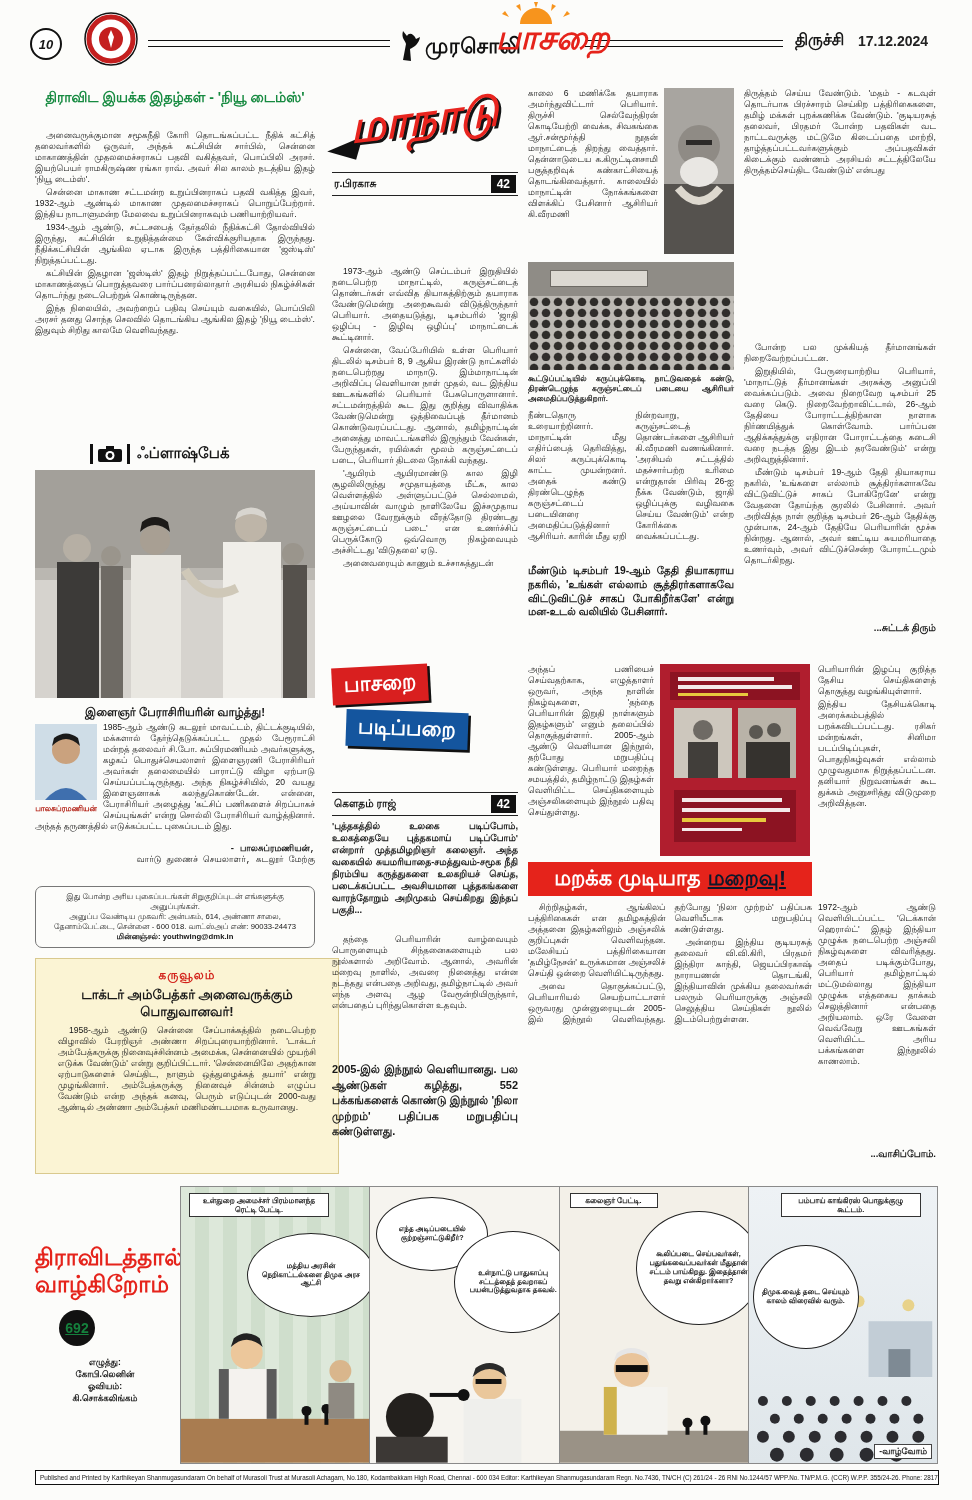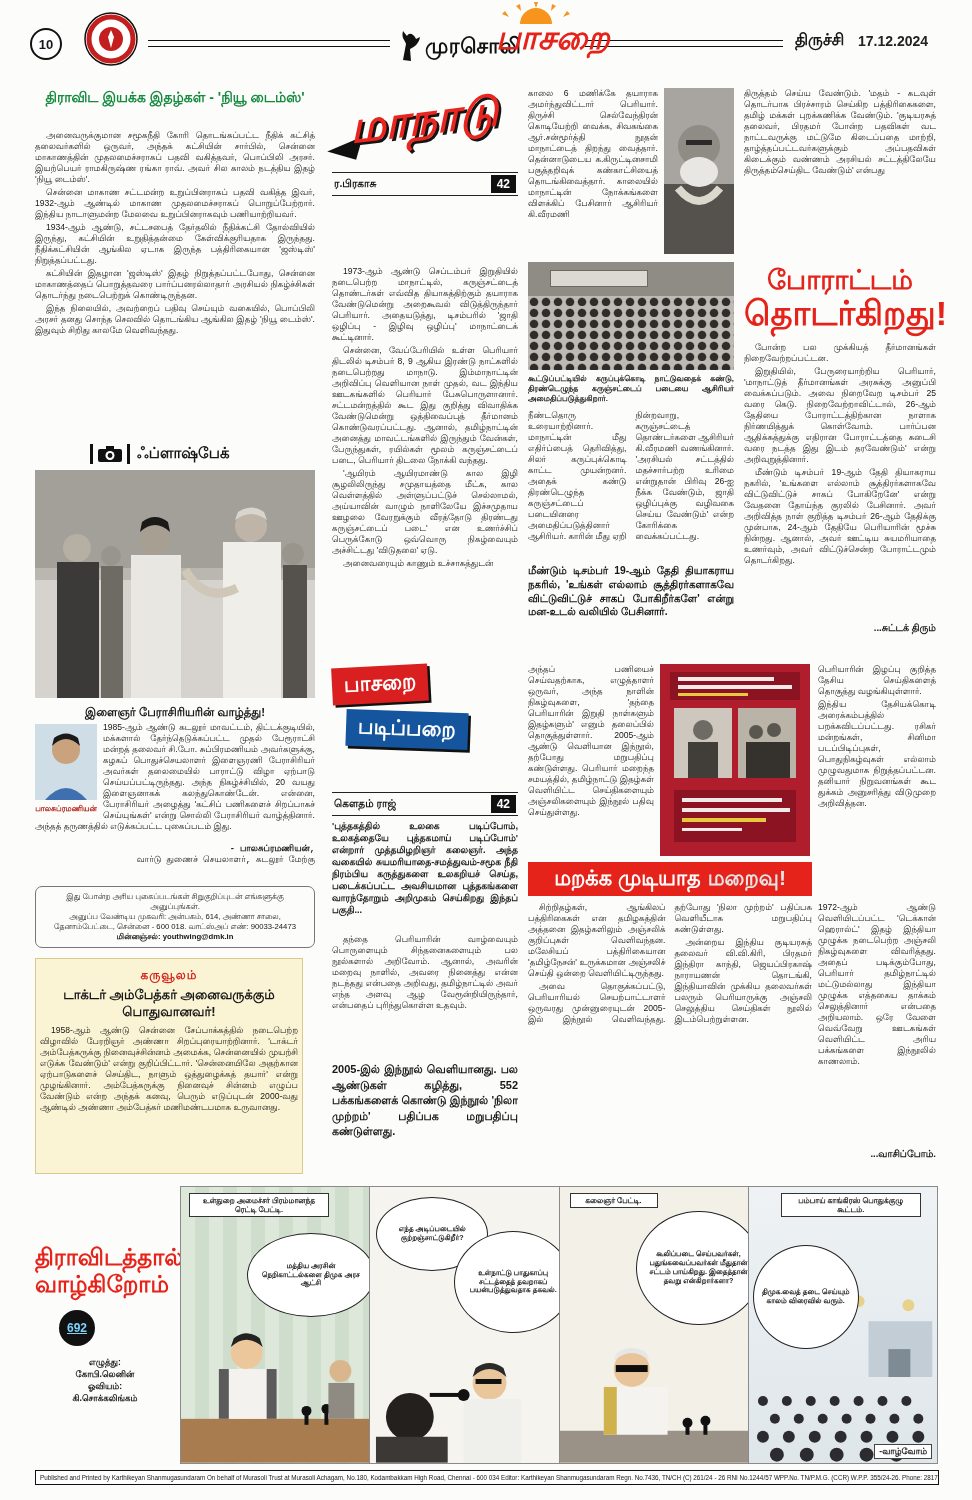--- a/index.html
+++ b/index.html
@@ -19,74 +19,74 @@
   .m-sub{font-size:33px;font-weight:bold;font-style:italic;color:#e5231b;font-family:"Liberation Serif",serif;line-height:33px;}
   .edition{font-size:16px;font-weight:bold;}
   .dateline{font-size:14px;font-weight:bold;color:#222;}
 
   .green-head{color:#168a40;font-weight:bold;font-size:14px;line-height:18px;text-align:center;}
   .fb-head{display:flex;align-items:center;gap:7px;font-weight:bold;font-size:15px;}
   .fb-brackets{border-left:3px solid #111;border-right:3px solid #111;padding:1px 4px;display:inline-flex;align-items:center;}
   .wish-title{font-weight:bold;font-size:11.5px;text-align:center;}
   .sig{font-size:8.6px;text-align:right;line-height:11px;font-family:Liberation Mono, monospace;}
   .contact-box{border:1px solid #777;border-radius:7px;padding:5px 8px;font-size:7.7px;line-height:10px;text-align:center;}
-  .yellow-box{background:#fbf4d4;border:1px solid #d9c98e;padding:9px 4px;}
+  .yellow-box{background:#fbf4d4;border:1px solid #d9c98e;padding:9px 22px;}
   .kv-label{color:#d3241c;font-weight:bold;font-size:12px;text-align:center;letter-spacing:1px;}
   .kv-head{font-weight:bold;font-size:13px;line-height:17px;text-align:center;margin:3px 0 5px;}
 
   .maanadu-logo span{display:inline-block;transform:rotate(-7deg) skewX(-5deg);font-size:44px;font-weight:bold;font-style:italic;
        color:#e8251f;text-shadow:2.5px 2.5px 0 #141414;font-family:"Liberation Serif",serif;}
   .brush{width:0;height:0;border-left:30px solid transparent;border-bottom:24px solid #101010;transform:rotate(16deg);}
   .author-row{display:flex;justify-content:space-between;align-items:center;border-top:1px solid #222;border-bottom:1px solid #222;
        padding:2px 2px;font-weight:bold;font-size:10.5px;}
   .ep{background:#111;color:#fff;font-weight:bold;font-size:12px;padding:2px 6px;}
   .intro{font-weight:bold;font-size:9.2px;line-height:12px;text-align:justify;}
 
   .pp1,.pp2{display:inline-block;color:#fff;font-weight:bold;font-size:21px;padding:5px 12px;box-shadow:2.5px 2.5px 0 #111;}
   .pp1{background:#d91f1f;transform:rotate(-3deg);}
   .pp2{background:#14559e;transform:rotate(2deg);margin-top:8px;margin-left:14px;}
 
   .red-head1{color:#e5231b;font-weight:bold;font-size:27px;line-height:29px;text-align:center;}
   .red-head2{color:#e5231b;font-weight:bold;font-size:34px;line-height:36px;text-align:center;}
   .quote-box{font-weight:bold;font-size:10.3px;line-height:13.8px;text-align:justify;}
   .banner{background:#e5231b;display:flex;align-items:center;justify-content:center;gap:7px;font-weight:bold;font-size:21px;}
-  .banner .w{color:#fff;} .banner .y{color:#e5e5e5;}
+  .banner .w{color:#fff;} .banner .y{color:#0f172a;text-decoration:underline;}
   .highlight{font-weight:bold;font-size:11px;line-height:15.5px;text-align:justify;}
   .cols2{column-count:2;column-gap:9px;}
   .floatR{float:right;margin:0 0 3px 6px;}
   .cap{font-weight:bold;font-size:7.7px;line-height:9.8px;text-align:justify;}
 
   .comic-box{border:1px solid #8a8a8a;background:#faf9f6;display:flex;}
   .panel{position:relative;flex:1;border-right:1px solid #8a8a8a;overflow:hidden;}
   .panel:last-child{border-right:none;}
   .p1bg{background:repeating-linear-gradient(90deg,#dde8da 0 14px,#cfdecc 14px 28px);}
   .p2bg{background:#f6f4ef;}
   .p3bg{background:#f3f0e8;}
   .p4bg{background:linear-gradient(#eef2f5,#dfe6ea);}
   .pcap{position:absolute;background:#fff;border:1px solid #333;padding:2px 4px;font-size:7.4px;font-weight:bold;text-align:center;line-height:9px;z-index:3;}
   .bubble{position:absolute;background:#fff;border:1.5px solid #222;border-radius:50%;display:flex;align-items:center;justify-content:center;
      text-align:center;font-size:7.2px;line-height:8.8px;font-weight:bold;padding:8px;z-index:2;overflow:hidden;}
   .panel-art{position:absolute;left:0;bottom:0;width:100%;height:172px;z-index:1;}
   .signoff{position:absolute;right:5px;bottom:4px;background:#fff;border:1px solid #444;font-weight:bold;font-size:8.5px;padding:1px 4px;z-index:3;}
   .comic-title{color:#e5231b;font-weight:bold;font-size:23px;line-height:27px;}
-  .num-circle{width:36px;height:36px;border-radius:50%;background:#111;color:#7dd3fc;display:flex;align-items:center;justify-content:center;font-weight:bold;font-size:12px;text-decoration:underline;}
+  .num-circle{width:36px;height:36px;border-radius:50%;background:#111;color:#15803d;display:flex;align-items:center;justify-content:center;font-weight:bold;font-size:14px;text-decoration:underline;}
   .credits{font-size:8.6px;line-height:12px;text-align:center;font-weight:bold;}
 
   .footer{border:1px solid #111;font-size:6.3px;line-height:11px;text-align:center;white-space:nowrap;overflow:hidden;padding:1px 4px;background:#fff;}
   .crowd{background:#bdbab4;background-image:radial-gradient(circle at 6px 7px, #2f2d2a 3.6px, rgba(0,0,0,0) 4.8px);background-size:12px 11px;position:relative;overflow:hidden;}
   .crowd .band{position:absolute;top:0;left:0;right:0;height:34px;background:#8f8c86;}
   .crowd .bannerchip{position:absolute;top:8px;left:22px;width:96px;height:15px;background:#dcd9d2;border:1px solid #6d6a64;}
   .portrait-name{font-size:7.6px;color:#b32015;font-weight:bold;text-align:center;}
 </style>
 </head>
 <body>
 
 <div class="page">
 
-  <div class="abs pgnum" style="left:30px;top:28px;">10</div>
+  <div class="abs pgnum" style="left:30px;top:28px;font-style:italic;">10</div>
 
   <div class="abs" style="left:84px;top:12px;width:54px;height:54px;">
     <svg width="54" height="54" viewBox="0 0 54 54">
       <circle cx="27" cy="27" r="26" fill="#fff" stroke="#111" stroke-width="1.5"></circle>
       <circle cx="27" cy="27" r="22" fill="none" stroke="#c41f1f" stroke-width="5"></circle>
       <circle cx="27" cy="27" r="12" fill="#c41f1f"></circle>
       <path d="M27 18 l3 7 -3 11 -3 -11z" fill="#fff"></path>
     </svg>
   </div>
 
@@ -291,24 +291,20 @@
   <div class="abs body-text cols2" style="left:528px;top:902px;width:284px;height:260px;">
     <p>சிற்றிதழ்கள், ஆங்கிலப் பத்திரிகைகள் என தமிழகத்தின் அத்தனை இதழ்களிலும் அஞ்சலிக் குறிப்புகள் வெளிவந்தன. மலேசியப் பத்திரிகையான 'தமிழ்நேசன்' உருக்கமான அஞ்சலிச் செய்தி ஒன்றை வெளியிட்டிருந்தது.</p>
     <p>அவை தொகுக்கப்பட்டு, பெரியாரியல் செயற்பாட்டாளர் ஒருவரது முன்னுரையுடன் 2005-இல் இந்நூல் வெளிவந்தது. தற்போது 'நிலா முற்றம்' பதிப்பக வெளியீடாக மறுபதிப்பு கண்டுள்ளது.</p>
     <p>அன்றைய இந்திய குடியரசுத் தலைவர் வி.வி.கிரி, பிரதமர் இந்திரா காந்தி, ஜெயப்பிரகாஷ் நாராயணன் தொடங்கி, இந்தியாவின் முக்கிய தலைவர்கள் பலரும் பெரியாருக்கு அஞ்சலி செலுத்திய செய்திகள் நூலில் இடம்பெற்றுள்ளன.</p>
   </div>
 
   <div class="abs body-text noindent" style="left:744px;top:88px;width:192px;height:176px;">
     <p>திருத்தம் செய்ய வேண்டும். 'மதம் - கடவுள் தொடர்பாக பிரச்சாரம் செய்கிற பத்திரிகைகளை, தமிழ் மக்கள் புறக்கணிக்க வேண்டும். 'குடியரசுத் தலைவர், பிரதமர் போன்ற பதவிகள் வட நாட்டவருக்கு மட்டுமே கிடைப்பதை மாற்றி, தாழ்த்தப்பட்டவர்களுக்கும் அப்பதவிகள் கிடைக்கும் வண்ணம் அரசியல் சட்டத்திலேயே திருத்தம்செய்திட வேண்டும்' என்பது</p>
   </div>
 
-  <div class="abs" style="left:744px;top:266px;width:192px;height:70px;">
-    <div class="red-head1">போராட்டம்</div>
-    <div class="red-head2">தொடர்கிறது!</div>
-  </div>
 
   <div class="abs body-text" style="left:744px;top:342px;width:192px;height:276px;">
     <p>போன்ற பல முக்கியத் தீர்மானங்கள் நிறைவேற்றப்பட்டன.</p>
     <p>இறுதியில், பேருரையாற்றிய பெரியார், 'மாநாட்டுத் தீர்மானங்கள் அரசுக்கு அனுப்பி வைக்கப்படும். அவை நிறைவேற டிசம்பர் 25 வரை கெடு. நிறைவேற்றாவிட்டால், 26-ஆம் தேதியை போராட்டத்திற்கான நாளாக நிர்ணயித்துக் கொள்வோம். பார்ப்பன ஆதிக்கத்துக்கு எதிரான போராட்டத்தை கடைசி வரை நடத்த இது இடம் தரவேண்டும்' என்று அறிவுறுத்தினார்.</p>
     <p>மீண்டும் டிசம்பர் 19-ஆம் தேதி தியாகராய நகரில், 'உங்களை எல்லாம் சூத்திரர்களாகவே விட்டுவிட்டுச் சாகப் போகிறேனே' என்று வேதனை தோய்ந்த குரலில் பேசினார். அவர் அறிவித்த நாள் குறித்த டிசம்பர் 26-ஆம் தேதிக்கு முன்பாக, 24-ஆம் தேதியே பெரியாரின் மூச்சு நின்றது. ஆனால், அவர் ஊட்டிய சுயமரியாதை உணர்வும், அவர் விட்டுச்சென்ற போராட்டமும் தொடர்கிறது.</p>
   </div>
 
   <div class="abs bold right" style="left:744px;top:622px;width:192px;font-size:9.5px;">...சுட்டக் திரும்</div>
 
   <div class="abs body-text noindent" style="left:818px;top:664px;width:118px;height:192px;">

